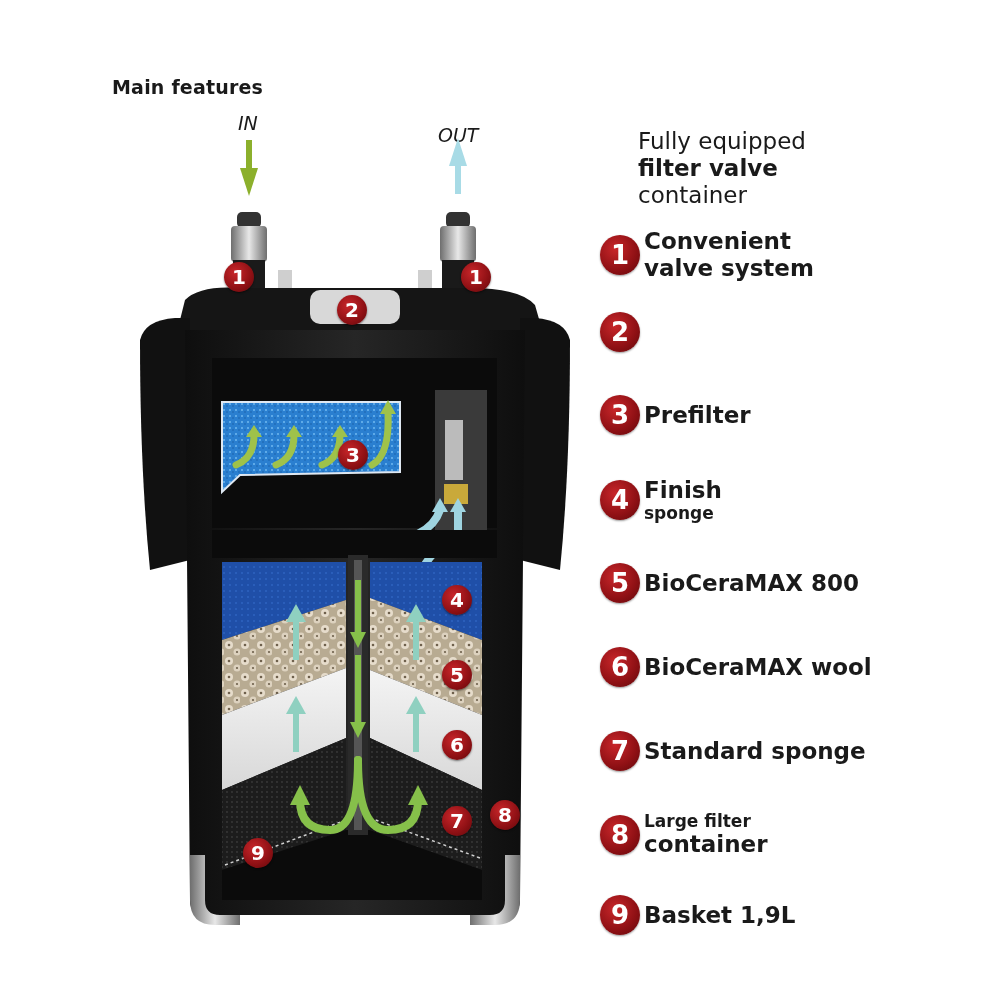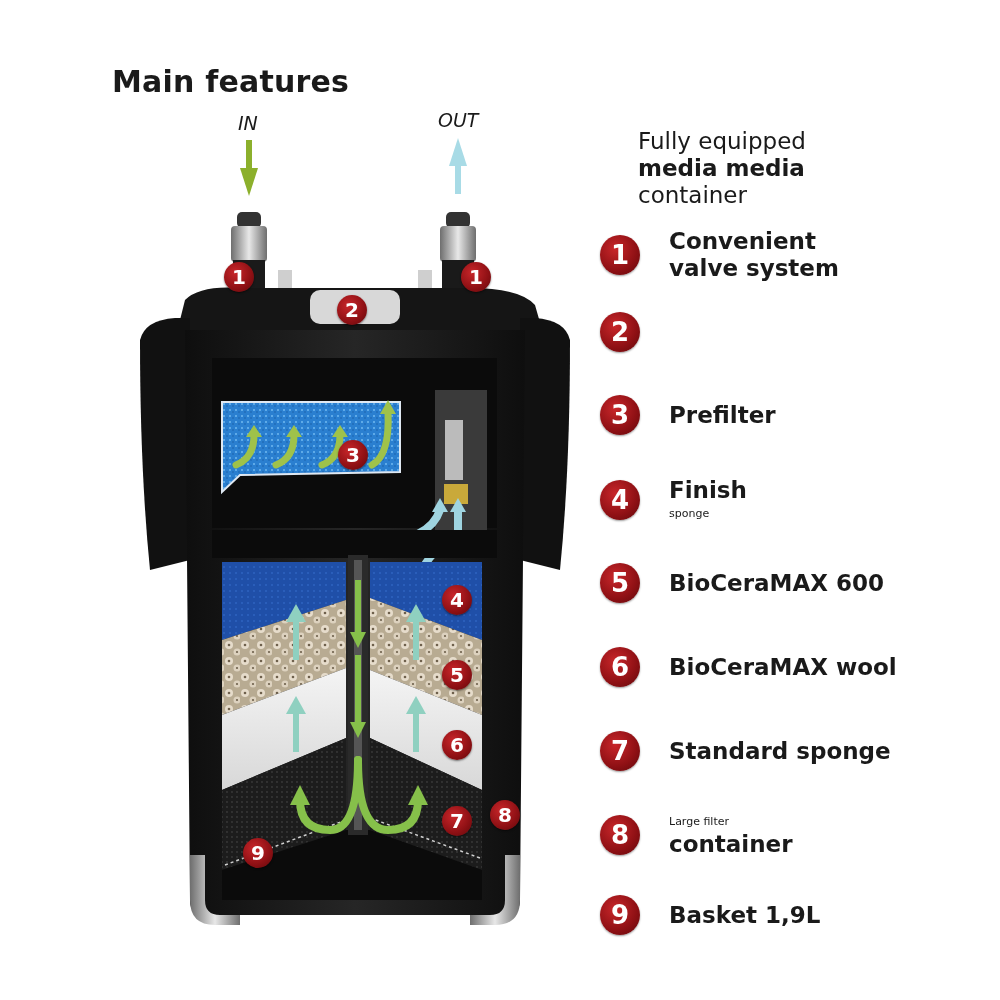--- a/index.html
+++ b/index.html
@@ -1,35 +1,35 @@
 <!DOCTYPE html>
 <html><head>
 <meta charset="utf-8">
 <style>
   html, body { margin:0; padding:0; background:#ffffff; }
   body { width:1000px; height:1000px; position:relative; overflow:hidden; font-family:"DejaVu Sans", sans-serif; color:#1a1a1a; }
-  .title { position:absolute; left:112px; top:64px; font-size:30px; font-weight:bold; letter-spacing:0.2px; }
+  .title { position:absolute; left:112px; top:76px; font-size:19px; font-weight:bold; letter-spacing:0.2px; }
   .flow-label { position:absolute; font-size:19px; font-weight:normal;font-style:italic; }
   .subtitle { position:absolute; left:638px; top:104px; font-size:23px; line-height:27px;margin-top:24px; }
   .subtitle .b { font-weight:bold; }
   .feature { position:absolute; left:600px; display:flex; align-items:center; }
   .badge { width:40px; height:40px; border-radius:50%; background:radial-gradient(circle at 38% 35%, #c8262a 0%, #8e1014 60%, #5e080b 100%); color:#fff; font-weight:bold; font-size:26px; display:flex; align-items:center; justify-content:center; flex:0 0 40px; box-shadow:0 1px 2px rgba(0,0,0,0.4); }
-  .ftext { margin-left:29px; font-size:23px; font-weight:bold; line-height:27px; }
-  .ftext .small { font-weight:normal; font-size:11px; line-height:19px; display:block; }
+  .ftext { margin-left:4px; font-size:23px; font-weight:bold; line-height:27px; }
+  .ftext .small { font-weight:bold; font-size:17px; line-height:19px; display:block; }
   .ftext .big { display:block; }
   .mini-badge { position:absolute; width:30px; height:30px; border-radius:50%; background:radial-gradient(circle at 38% 35%, #c8262a 0%, #8e1014 60%, #5e080b 100%); color:#fff; font-weight:bold; font-size:20px; display:flex; align-items:center; justify-content:center; box-shadow:0 1px 2px rgba(0,0,0,0.5); z-index:5; }
   svg { position:absolute; left:0; top:0; }
 </style>
 </head>
 <body>
 
 <div class="title">Main features</div>
 
 <div class="flow-label" style="left:238px; top:112px;">IN</div>
-<div class="flow-label" style="left:438px; top:109px;">OUT</div>
+<div class="flow-label" style="left:438px; top:124px;">OUT</div>
 
 <svg width="1000" height="1000" viewBox="0 0 1000 1000">
   <defs>
     <pattern id="foamBlue" width="6" height="6" patternUnits="userSpaceOnUse">
       <rect width="6" height="6" fill="#2a7fd0"></rect>
       <circle cx="2" cy="2" r="1" fill="#6fb8f0"></circle>
       <circle cx="5" cy="4" r="0.8" fill="#1a5fa8"></circle>
     </pattern>
     <pattern id="foamDarkBlue" width="6" height="6" patternUnits="userSpaceOnUse">
       <rect width="6" height="6" fill="#1f4fa8"></rect>
@@ -181,21 +181,21 @@
 <div class="mini-badge" style="left:338px; top:440px;">3</div>
 <div class="mini-badge" style="left:442px; top:585px;">4</div>
 <div class="mini-badge" style="left:442px; top:660px;">5</div>
 <div class="mini-badge" style="left:442px; top:730px;">6</div>
 <div class="mini-badge" style="left:442px; top:806px;">7</div>
 <div class="mini-badge" style="left:490px; top:800px;">8</div>
 <div class="mini-badge" style="left:243px; top:838px;">9</div>
 
 <div class="subtitle">
   <div>Fully equipped</div>
-  <div class="b">media media</div>
+  <div class="b">filter valve</div>
   <div>container</div>
 </div>
 
 <div class="feature" style="top:228px;">
   <div class="badge">1</div>
   <div class="ftext">
       <span class="big">Convenient</span>
       <span class="big">valve system</span>
     </div>
 </div>
@@ -211,21 +211,21 @@
 <div class="feature" style="top:477px;">
   <div class="badge">4</div>
   <div class="ftext">
       <span class="big">Finish</span>
       <span class="small">sponge</span>
     </div>
 </div>
 <div class="feature" style="top:563px;">
   <div class="badge">5</div>
   <div class="ftext">
-      <span class="big">BioCeraMAX 600</span>
+      <span class="big">BioCeraMAX 800</span>
     </div>
 </div>
 <div class="feature" style="top:647px;">
   <div class="badge">6</div>
   <div class="ftext">
       <span class="big">BioCeraMAX wool</span>
     </div>
 </div>
 <div class="feature" style="top:731px;">
   <div class="badge">7</div>

